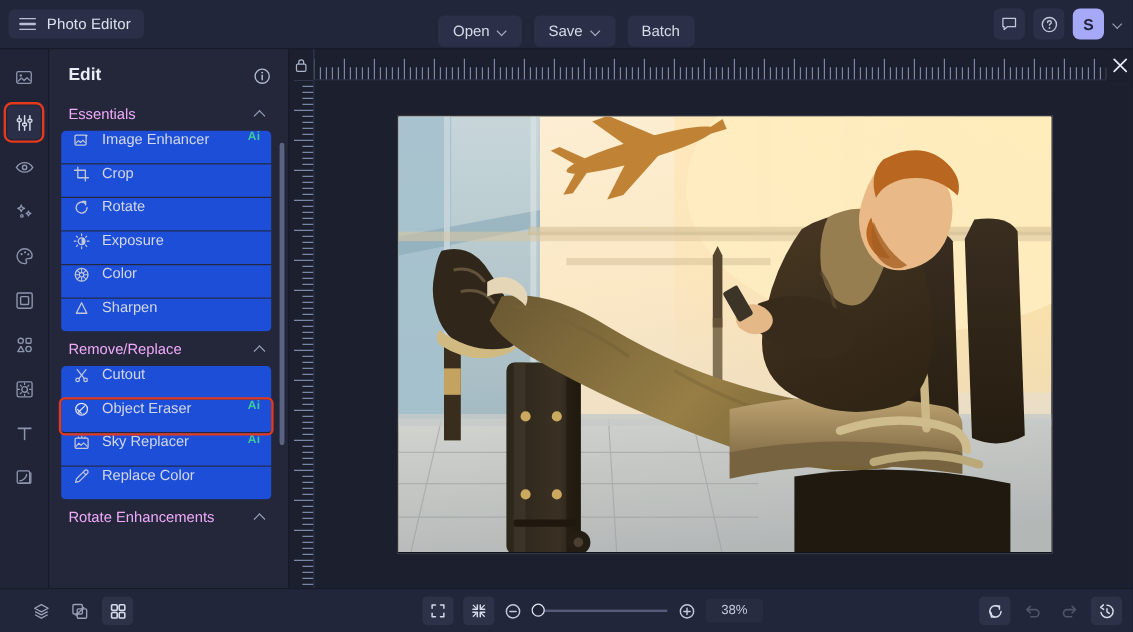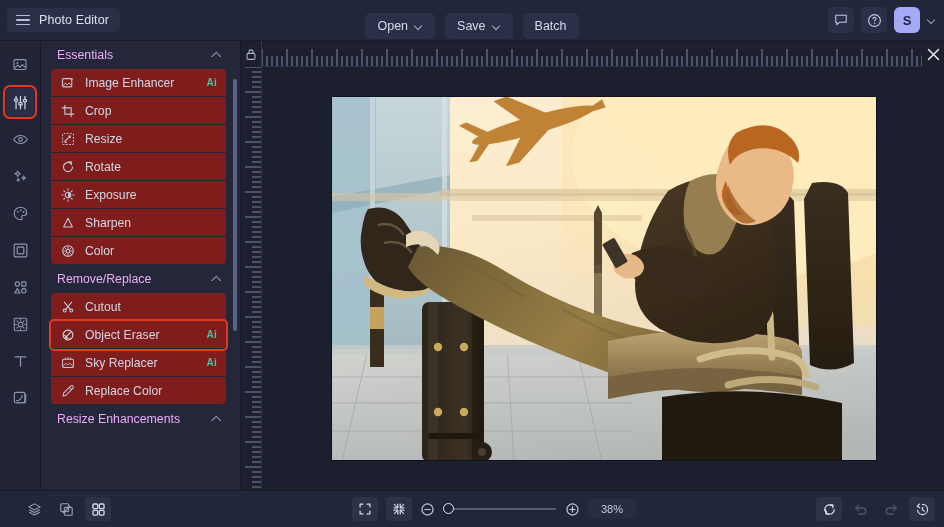--- a/index.html
+++ b/index.html
@@ -112,23 +112,23 @@
   }
   .group-label { font-size: 12.3px; color: #f0abfc; }
   .chev { width: 10px; height: 10px; position: relative; }
   .chev:after {
     content:""; position:absolute; left:1px; top:3px;
     width:5.5px;height:5.5px;border-left:1.4px solid #9aa1b8;border-top:1.4px solid #9aa1b8;
     transform: rotate(45deg);
   }
   .menu { display: flex; flex-direction: column; padding: 0 6px 0 10px; }
   .mitem {
-    display: flex; align-items: center; gap: 10px;
+    display: flex; gap: 10px;
     height: 28px; padding: 0 9px 0 9px;
-    background: #7f1d1d;
+    background: #1d4ed8;
     border-bottom: 1px solid #232739;
     cursor: pointer; position: relative;
   }
   .mitem:first-child { border-radius: 4px 4px 0 0; }
   .mitem:last-child { border-radius: 0 0 4px 4px; }
   .mitem .mlabel { font-size: 12.2px; color: #d3d8e7; white-space: nowrap; }
   .mitem .ai {
     margin-left: auto; font-size: 10px; color: #3fc7a0; font-weight: bold; letter-spacing:.3px;
   }
   .mitem.sel-red {
@@ -312,20 +312,30 @@
       <div class="rail-item">
         <svg width="17" height="17" viewBox="0 0 18 18" fill="none">
           <rect x="2.5" y="2.5" width="11" height="11" rx="1.4" stroke="#8d94ad" stroke-width="1.2"></rect>
           <path d="M5.2 13.5h8.3a1 1 0 001-1V4.4" stroke="#8d94ad" stroke-width="1.2" stroke-linecap="round"></path>
           <path d="M4.3 11.4c3.4 0 6.4-2.8 6.6-6.1" stroke="#8d94ad" stroke-width="1.2"></path>
         </svg>
       </div>
     </div>
 
     <div class="panel">
+      <div class="panel-head">
+        <span class="panel-title">Edit</span>
+        <span>
+          <svg width="15" height="15" viewBox="0 0 16 16" fill="none">
+            <circle cx="8" cy="8" r="6.3" stroke="#b3bace" stroke-width="1.2"></circle>
+            <path d="M8 7.1v4" stroke="#b3bace" stroke-width="1.3" stroke-linecap="round"></path>
+            <circle cx="8" cy="4.8" r=".85" fill="#b3bace"></circle>
+          </svg>
+        </span>
+      </div>
 
       <div class="panel-scroll">
         <div class="scrollbar"></div>
 
         <div class="group-head">
           <span class="group-label">Essentials</span>
           <span class="chev"></span>
         </div>
         <div class="menu">
           <div class="mitem">
@@ -343,63 +353,53 @@
             <span class="micon">
               <svg width="14" height="14" viewBox="0 0 16 16" fill="none">
                 <path d="M4.4 1.4v10.2h10.2M1.4 4.4h10.2v10.2" stroke="#c2c8da" stroke-width="1.25" stroke-linecap="round" stroke-linejoin="round"></path>
               </svg>
             </span>
             <span class="mlabel">Crop</span>
           </div>
           <div class="mitem">
             <span class="micon">
               <svg width="14" height="14" viewBox="0 0 16 16" fill="none">
-                <rect x="1.8" y="1.8" width="12.4" height="12.4" rx="1.2" stroke="#c2c8da" stroke-width="1.15" stroke-dasharray="2 1.6"></rect>
-                <path d="M4.6 9.6v2h2" stroke="#c2c8da" stroke-width="1.2" stroke-linecap="round"></path>
-                <path d="M10.6 4.6h-2M10.6 4.6v2M10.6 4.6L5.1 10.1" stroke="#c2c8da" stroke-width="1.2" stroke-linecap="round"></path>
-              </svg>
-            </span>
-            <span class="mlabel">Resize</span>
-          </div>
-          <div class="mitem">
-            <span class="micon">
-              <svg width="14" height="14" viewBox="0 0 16 16" fill="none">
                 <path d="M13.2 8a5.2 5.2 0 11-1.9-4" stroke="#c2c8da" stroke-width="1.3" stroke-linecap="round"></path>
                 <path d="M8.6 2.2h3.2v3.2" stroke="#c2c8da" stroke-width="1.3" stroke-linecap="round" stroke-linejoin="round"></path>
               </svg>
             </span>
             <span class="mlabel">Rotate</span>
           </div>
           <div class="mitem">
             <span class="micon">
               <svg width="14" height="14" viewBox="0 0 16 16" fill="none">
                 <circle cx="8" cy="8" r="3.2" stroke="#c2c8da" stroke-width="1.2"></circle>
                 <path d="M8 4.8v6.4a3.2 3.2 0 000-6.4z" fill="#c2c8da"></path>
                 <path d="M8 1v1.6M8 13.4V15M1 8h1.6M13.4 8H15M3.1 3.1l1.1 1.1M11.8 11.8l1.1 1.1M12.9 3.1l-1.1 1.1M4.2 11.8l-1.1 1.1" stroke="#c2c8da" stroke-width="1.15" stroke-linecap="round"></path>
               </svg>
             </span>
             <span class="mlabel">Exposure</span>
           </div>
           <div class="mitem">
             <span class="micon">
               <svg width="14" height="14" viewBox="0 0 16 16" fill="none">
-                <path d="M8 2.6L13 12.6H3z" stroke="#c2c8da" stroke-width="1.25" stroke-linejoin="round"></path>
-              </svg>
-            </span>
-            <span class="mlabel">Sharpen</span>
-          </div>
-          <div class="mitem">
-            <span class="micon">
-              <svg width="14" height="14" viewBox="0 0 16 16" fill="none">
                 <circle cx="8" cy="8" r="6.1" stroke="#c2c8da" stroke-width="1.2"></circle>
                 <circle cx="8" cy="8" r="2.1" stroke="#c2c8da" stroke-width="1.1"></circle>
                 <path d="M8 1.9v3.9M8 10.2v3.9M1.9 8h3.9M10.2 8h3.9M3.7 3.7l2.8 2.8M9.5 9.5l2.8 2.8M12.3 3.7L9.5 6.5M6.5 9.5l-2.8 2.8" stroke="#c2c8da" stroke-width="1"></path>
               </svg>
             </span>
             <span class="mlabel">Color</span>
+          </div>
+          <div class="mitem">
+            <span class="micon">
+              <svg width="14" height="14" viewBox="0 0 16 16" fill="none">
+                <path d="M8 2.6L13 12.6H3z" stroke="#c2c8da" stroke-width="1.25" stroke-linejoin="round"></path>
+              </svg>
+            </span>
+            <span class="mlabel">Sharpen</span>
           </div>
         </div>
 
         <div class="group-head">
           <span class="group-label">Remove/Replace</span>
           <span class="chev"></span>
         </div>
         <div class="menu">
           <div class="mitem">
             <span class="micon">
@@ -441,21 +441,21 @@
               <svg width="14" height="14" viewBox="0 0 16 16" fill="none">
                 <path d="M13.6 2.4a1.8 1.8 0 00-2.6 0L9.5 3.9l2.6 2.6 1.5-1.5a1.8 1.8 0 000-2.6z" stroke="#c2c8da" stroke-width="1.15" stroke-linejoin="round"></path>
                 <path d="M9.2 4.2l-6 6-.9 3.5 3.5-.9 6-6" stroke="#c2c8da" stroke-width="1.15" stroke-linejoin="round"></path>
               </svg>
             </span>
             <span class="mlabel">Replace Color</span>
           </div>
         </div>
 
         <div class="group-head">
-          <span class="group-label">Resize Enhancements</span>
+          <span class="group-label">Rotate Enhancements</span>
           <span class="chev"></span>
         </div>
 
       </div>
     </div>
 
     <div class="canvas-wrap">
 
       <div class="ruler-row">
         <div class="lock-cell">

